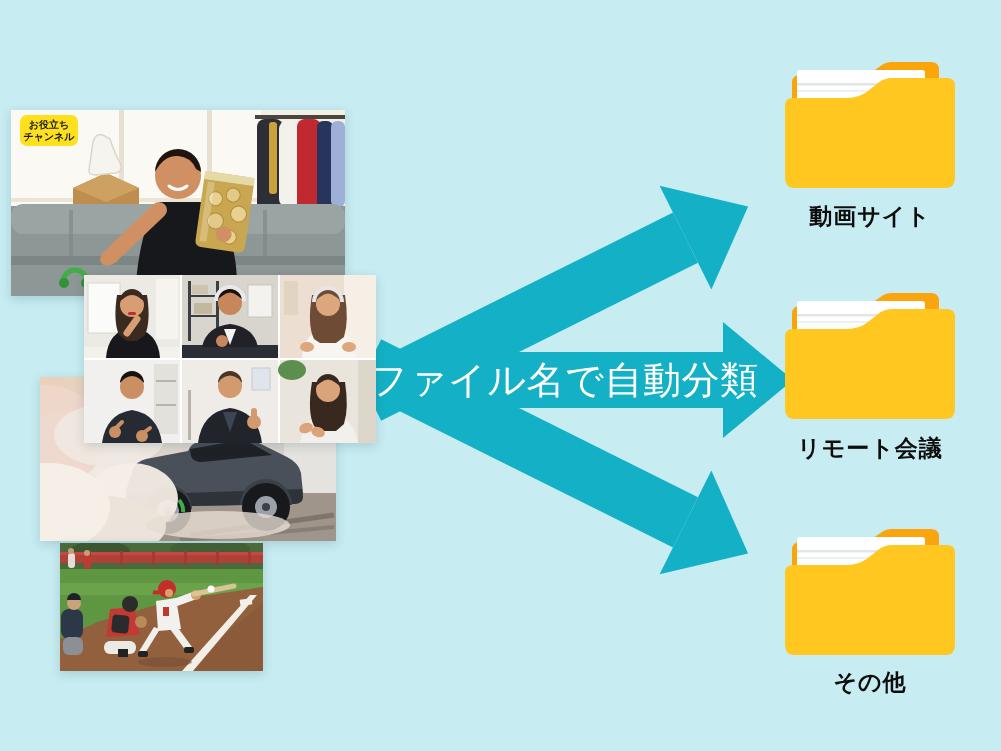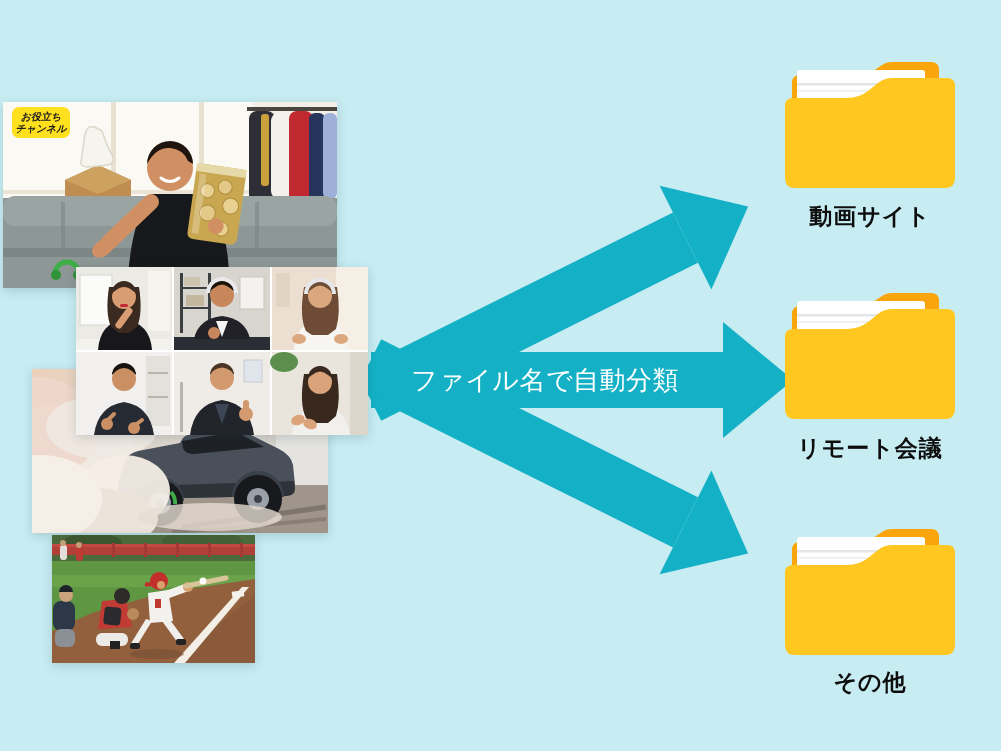--- a/index.html
+++ b/index.html
@@ -1,22 +1,22 @@
 <!DOCTYPE html>
 <html><head>
 <meta charset="utf-8">
 <style>
   html,body{margin:0;padding:0;background:#9fc9d4;font-family:"Liberation Sans",sans-serif;}
   .stage{position:relative;width:1001px;height:751px;margin:0 auto;background:#c7ecf2;overflow:hidden;}
   .stage svg{display:block;}
   .arrows{position:absolute;left:0;top:0;z-index:1;}
   .band-label{position:absolute;left:369px;top:352px;width:352px;height:56px;z-index:2;
-    color:#fff;font-size:26px;font-weight:500;letter-spacing:.5px;line-height:56px;
+    color:#fff;font-size:38px;font-weight:500;letter-spacing:.5px;line-height:56px;
     text-align:center;white-space:nowrap;}
-  figure{margin:0;position:absolute;box-shadow:0 3px 10px rgba(30,60,70,.18);font-style:italic;}
+  figure{margin:8px;position:absolute;box-shadow:0 3px 10px rgba(30,60,70,.18);}
   .photo-vlog{left:3px;top:102px;width:334px;height:186px;z-index:2;}
   .photo-grid{left:76px;top:267px;width:292px;height:168px;z-index:3;}
   .photo-car{left:32px;top:369px;width:296px;height:164px;z-index:2;}
   .photo-baseball{left:52px;top:535px;width:203px;height:128px;z-index:2;}
   .folder{position:absolute;left:785px;width:170px;height:130px;z-index:4;}
   .f1{top:62px;}.f2{top:293px;}.f3{top:529px;}
   .folder-label{position:absolute;left:785px;width:170px;z-index:4;text-align:center;
     font-size:23px;font-weight:800;color:#0d0d0d;letter-spacing:1px;white-space:nowrap;}
   .fl1{top:201px;}.fl2{top:433px;}.fl3{top:667px;}
   .badge-txt{font-weight:bold;}

